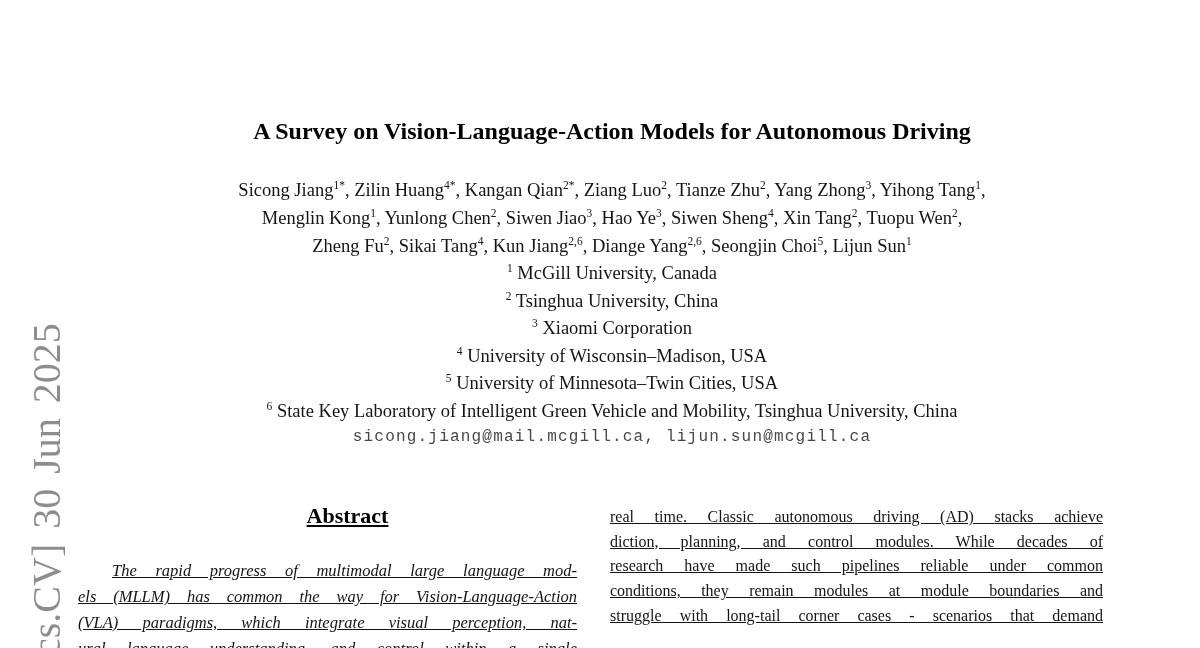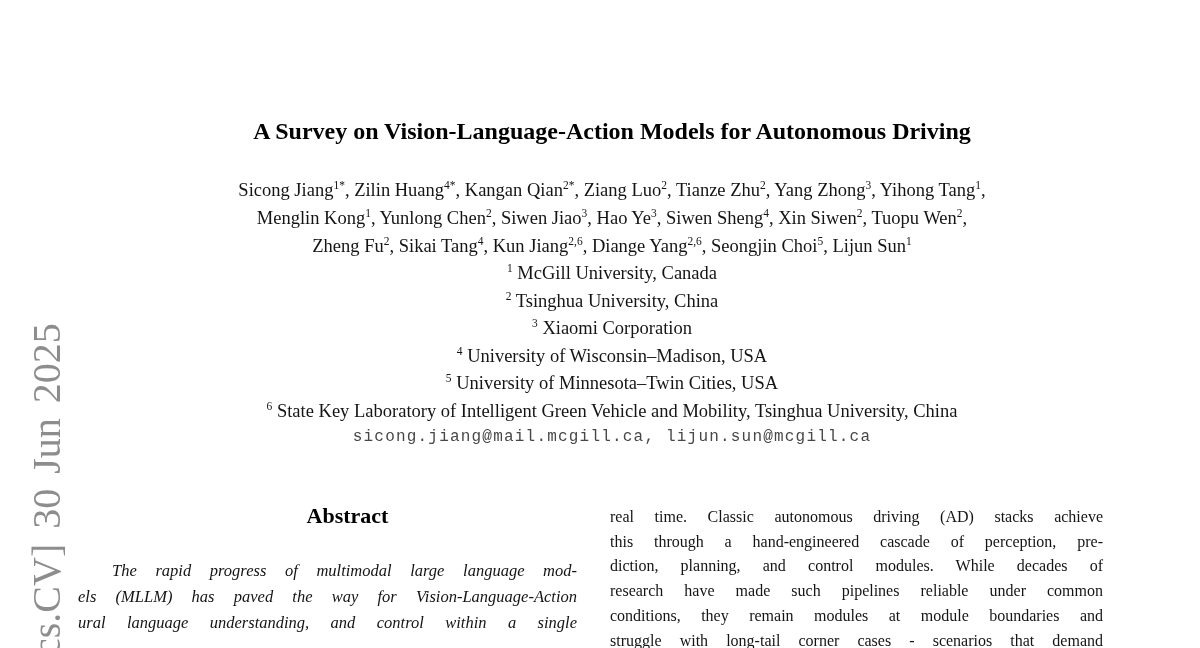--- a/index.html
+++ b/index.html
@@ -84,81 +84,83 @@
     top: 503px;
     width: 499px;
   }
   .abstract-heading {
     font-size: 22px;
     line-height: 26px;
     font-weight: bold;
     text-align: center;
     margin-left: 40px;
     color: #000000;
+    text-decoration: underline;
   }
   .abstract-lines {
     margin-top: 29px;
     font-style: italic;
     font-size: 16.5px;
     line-height: 26px;
   }
   .col-right {
     position: absolute;
     left: 610px;
     top: 505px;
     width: 493px;
     font-size: 16px;
     line-height: 24.7px;
   }
   .jline {
     text-align: justify;
     text-align-last: justify;
     white-space: normal;
+    text-decoration: underline;
   }
   .abstract-lines .jline:first-child {
     text-indent: 34px;
   }
 </style>
 </head>
 <body>
 
 <div class="page">
 
   <div class="watermark">cs.CV] 30 Jun 2025</div>
 
   <h1 class="paper-title">A Survey on Vision-Language-Action Models for Autonomous Driving</h1>
 
   <div class="authors-block">
       <div><span>Sicong Jiang</span><sup>1*</sup>, <span>Zilin Huang</span><sup>4*</sup>, <span>Kangan Qian</span><sup>2*</sup>, <span>Ziang Luo</span><sup>2</sup>, <span>Tianze Zhu</span><sup>2</sup>, <span>Yang Zhong</span><sup>3</sup>, <span>Yihong Tang</span><sup>1</sup>,</div>
-      <div><span>Menglin Kong</span><sup>1</sup>, <span>Yunlong Chen</span><sup>2</sup>, <span>Siwen Jiao</span><sup>3</sup>, <span>Hao Ye</span><sup>3</sup>, <span>Siwen Sheng</span><sup>4</sup>, <span>Xin Siwen</span><sup>2</sup>, <span>Tuopu Wen</span><sup>2</sup>,</div>
+      <div><span>Menglin Kong</span><sup>1</sup>, <span>Yunlong Chen</span><sup>2</sup>, <span>Siwen Jiao</span><sup>3</sup>, <span>Hao Ye</span><sup>3</sup>, <span>Siwen Sheng</span><sup>4</sup>, <span>Xin Tang</span><sup>2</sup>, <span>Tuopu Wen</span><sup>2</sup>,</div>
       <div><span>Zheng Fu</span><sup>2</sup>, <span>Sikai Tang</span><sup>4</sup>, <span>Kun Jiang</span><sup>2,6</sup>, <span>Diange Yang</span><sup>2,6</sup>, <span>Seongjin Choi</span><sup>5</sup>, <span>Lijun Sun</span><sup>1</sup></div>
     </div>
 
   <div class="affiliations-block">
       <div><sup>1</sup> McGill University, Canada</div>
       <div><sup>2</sup> Tsinghua University, China</div>
       <div><sup>3</sup> Xiaomi Corporation</div>
       <div><sup>4</sup> University of Wisconsin–Madison, USA</div>
       <div><sup>5</sup> University of Minnesota–Twin Cities, USA</div>
       <div><sup>6</sup> State Key Laboratory of Intelligent Green Vehicle and Mobility, Tsinghua University, China</div>
     </div>
 
   <div class="emails-line">sicong.jiang@mail.mcgill.ca, lijun.sun@mcgill.ca</div>
 
   <div class="col-left">
     <div class="abstract-heading">Abstract</div>
     <div class="abstract-lines">
         <div class="jline">The rapid progress of multimodal large language mod-</div>
-        <div class="jline">els (MLLM) has paved the way for Vision-Language-Action</div>
+        <div class="jline">els (MLLM) has common the way for Vision-Language-Action</div>
+        <div class="jline">(VLA) paradigms, which integrate visual perception, nat-</div>
         <div class="jline">ural language understanding, and control within a single</div>
       </div>
   </div>
 
   <div class="col-right">
       <div class="jline">real time. Classic autonomous driving (AD) stacks achieve</div>
-      <div class="jline">this through a hand-engineered cascade of perception, pre-</div>
       <div class="jline">diction, planning, and control modules. While decades of</div>
       <div class="jline">research have made such pipelines reliable under common</div>
       <div class="jline">conditions, they remain modules at module boundaries and</div>
       <div class="jline">struggle with long-tail corner cases - scenarios that demand</div>
     </div>
 
 </div>
 
 </body></html>

